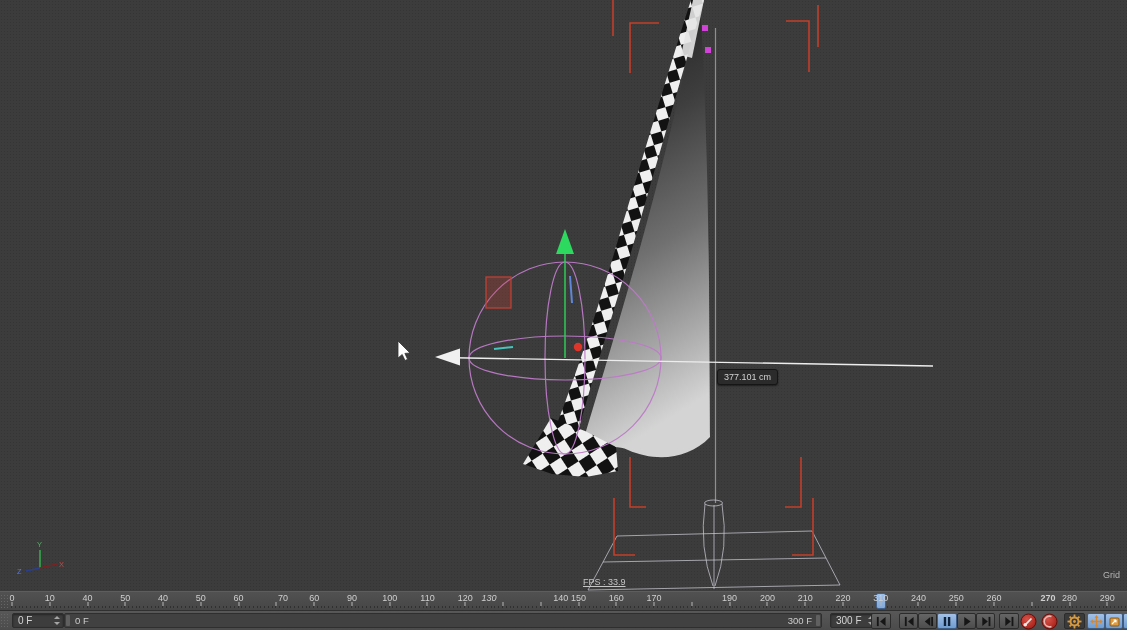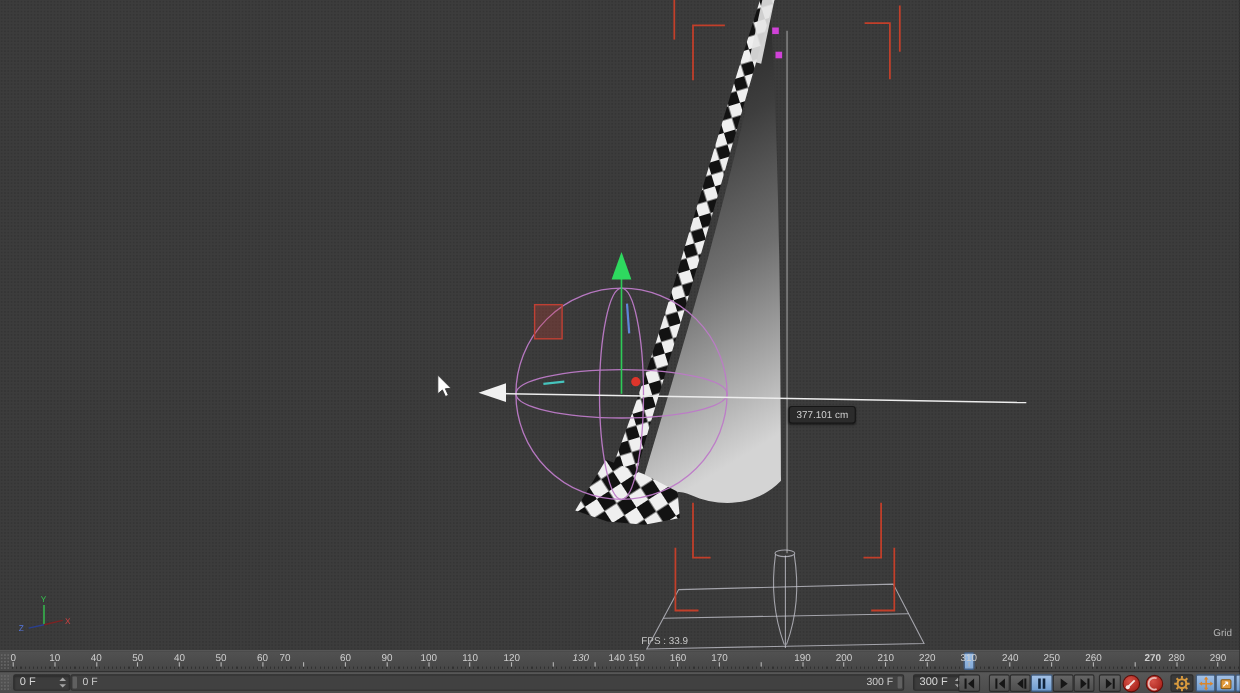--- a/index.html
+++ b/index.html
@@ -6,21 +6,21 @@
   #app{position:relative;width:1127px;height:630px;overflow:hidden;
        font-family:"Liberation Sans","DejaVu Sans",sans-serif;
        -webkit-font-smoothing:antialiased;}
   
   #viewport{position:absolute;left:0;top:0;width:1127px;height:591px;
     background-color:#3c3c3c;
     background-image:radial-gradient(#353535 0.7px, transparent 0.9px);
     background-size:3px 3px;}
   #scene{position:absolute;left:0;top:0;}
   .hud{position:absolute;color:#c6c6c6;font-size:9px;line-height:10px;white-space:nowrap;}
-  #fps{left:583px;top:577px;}
+  #fps{left:583px;top:577px;text-decoration:underline;}
   #grid{left:1103px;top:570px;color:#b5b5b5;}
   #tooltip{left:717px;top:369px;background:#2b2b2b;border:1px solid #161616;
     border-radius:3px;padding:2px 6px;color:#d2d2d2;font-size:9px;
     box-shadow:0 1px 2px rgba(0,0,0,.5);}
   
   #ruler{position:absolute;left:0;top:591px;width:1127px;height:19px;
     background:linear-gradient(#515151,#464646);
     border-top:1px solid #5d5d5d;box-sizing:border-box;}
   #ruler .grip, #bottombar .grip{position:absolute;left:0;top:2px;bottom:2px;width:10px;
     background-image:radial-gradient(#666 0.8px, transparent 1px);background-size:3px 3px;}
@@ -183,33 +183,33 @@
       <span class="rlab" style="left: 87.54px;">40</span>
       <span class="rtick" style="left: 87.54px;"></span>
       <span class="rlab" style="left: 125.31px;">50</span>
       <span class="rtick" style="left: 125.31px;"></span>
       <span class="rlab" style="left: 163.08px;">40</span>
       <span class="rtick" style="left: 163.08px;"></span>
       <span class="rlab" style="left: 200.85px;">50</span>
       <span class="rtick" style="left: 200.85px;"></span>
       <span class="rlab" style="left: 238.62px;">60</span>
       <span class="rtick" style="left: 238.62px;"></span>
-      <span class="rlab" style="left: 259px;">70</span>
+      <span class="rlab" style="left: 283px;">70</span>
       <span class="rtick" style="left: 276.39px;"></span>
       <span class="rlab" style="left: 314.16px;">60</span>
       <span class="rtick" style="left: 314.16px;"></span>
       <span class="rlab" style="left: 351.93px;">90</span>
       <span class="rtick" style="left: 351.93px;"></span>
       <span class="rlab" style="left: 389.7px;">100</span>
       <span class="rtick" style="left: 389.7px;"></span>
       <span class="rlab" style="left: 427.47px;">110</span>
       <span class="rtick" style="left: 427.47px;"></span>
       <span class="rlab" style="left: 465.24px;">120</span>
       <span class="rtick" style="left: 465.24px;"></span>
-      <span class="rlab" style="left: 528px; font-style: italic;">130</span>
+      <span class="rlab" style="left: 489px; font-style: italic;">130</span>
       <span class="rtick" style="left: 503.01px;"></span>
       <span class="rlab" style="left: 540.78px; margin-left: 20px;">140</span>
       <span class="rtick" style="left: 540.78px;"></span>
       <span class="rlab" style="left: 578.55px;">150</span>
       <span class="rtick" style="left: 578.55px;"></span>
       <span class="rlab" style="left: 616.32px;">160</span>
       <span class="rtick" style="left: 616.32px;"></span>
       <span class="rlab" style="left: 654.09px;">170</span>
       <span class="rtick" style="left: 654.09px;"></span>
       <span class="rlab" style="left: 691.86px; margin-top: 20px;">180</span>

